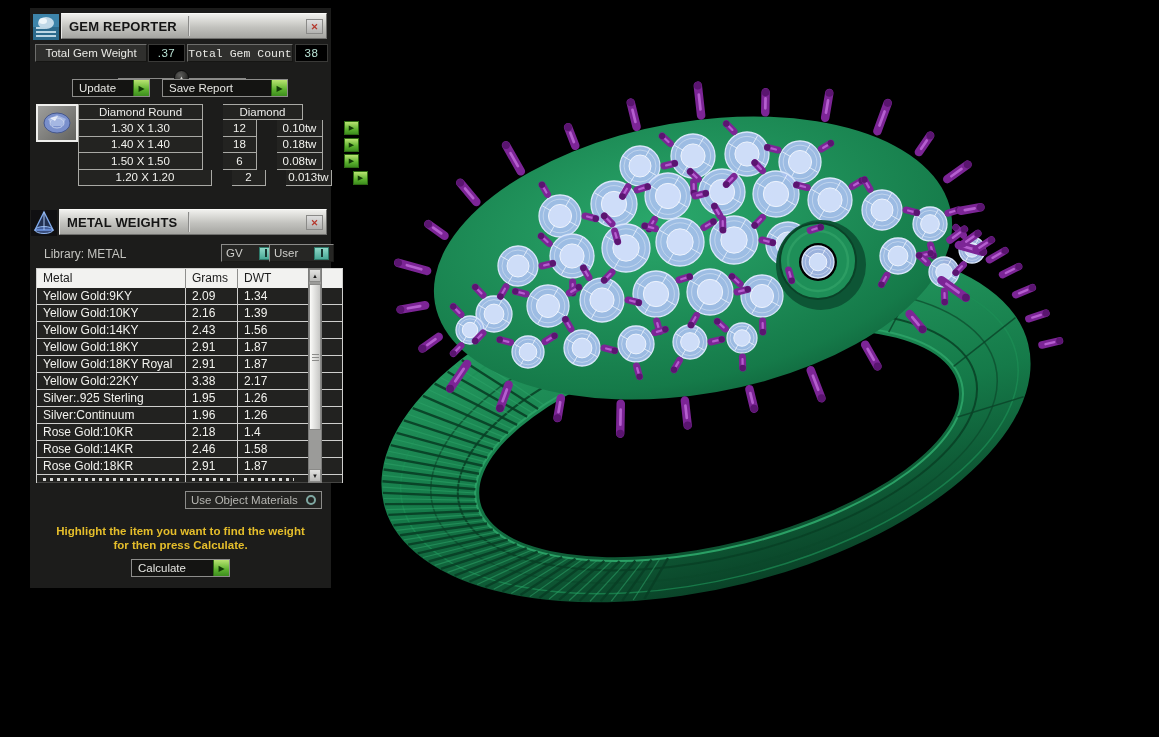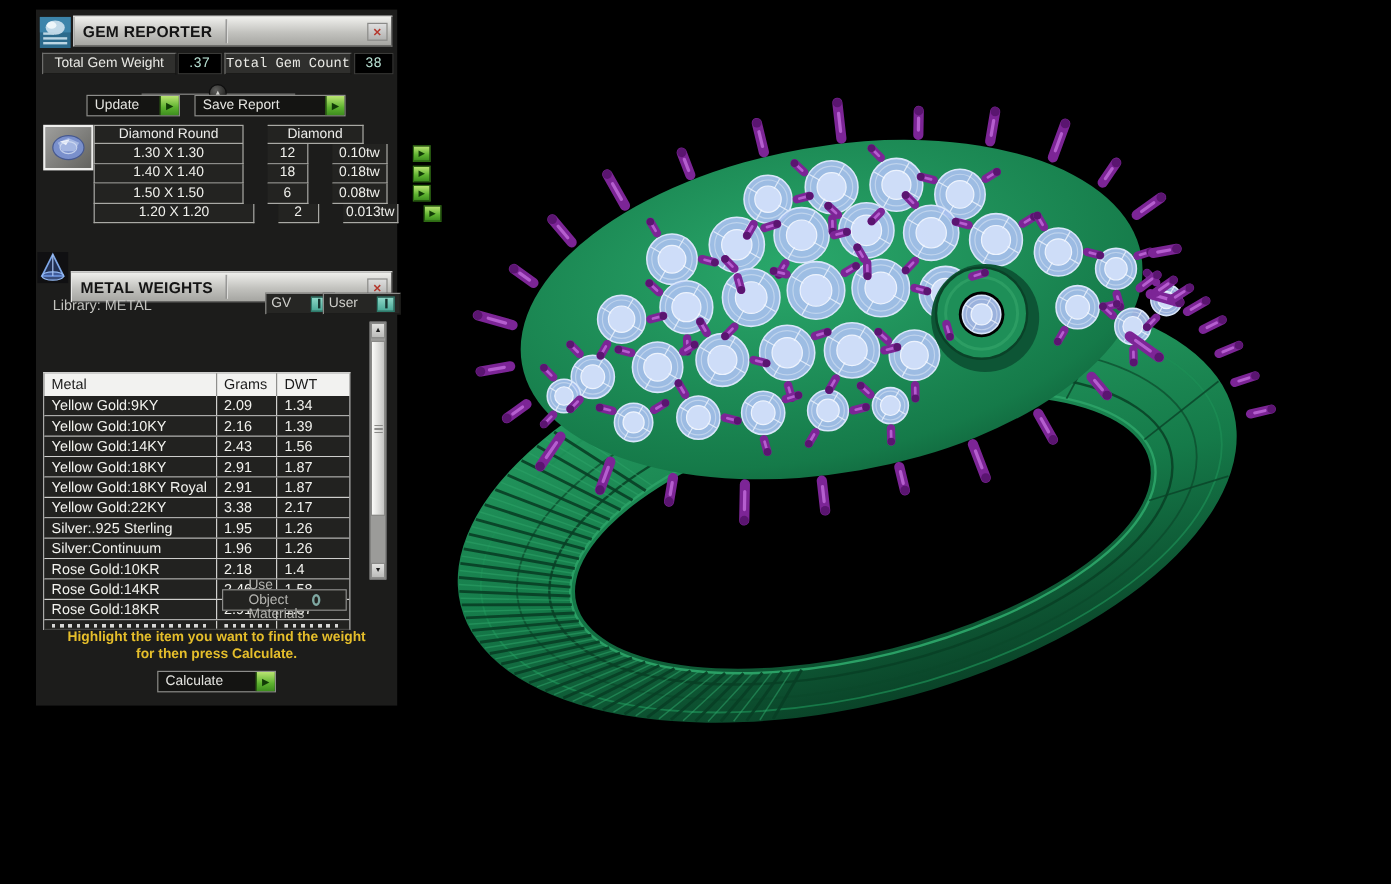--- a/index.html
+++ b/index.html
@@ -43,40 +43,40 @@
   .garr-cell{width:17px;border:none;background:transparent;padding:0;display:flex;align-items:center;justify-content:center;}
   .garr-sm{width:15px;height:14px;background:linear-gradient(#b9e472,#5db22f 60%,#3d8d1e);
     border:1px solid #2e6a13;color:#123c07;font-size:7px;display:flex;align-items:center;justify-content:center;}
   
   .libtxt{position:absolute;left:14px;top:239px;color:#c3c3bf;font-size:12px;}
   .lib-btn{position:absolute;height:18px;display:flex;align-items:center;gap:16px;background:#262624;
     border:1px solid;border-color:#8c8c8a #1a1a18 #1a1a18 #8c8c8a;padding:0 4px;color:#cfcfcb;font-size:11.5px;}
   .ind{width:15px;height:13px;background:linear-gradient(#8fd8c8,#48a896);border:1px solid #2e7a6b;
     display:flex;align-items:center;justify-content:center;}
   .ind i{display:block;width:2px;height:8px;background:#16342f;}
-  .mtable{position:absolute;left:6px;top:260px;width:256px;border:1px solid #cfcfcd;border-bottom:none;margin-top:42px;}
+  .mtable{position:absolute;left:6px;top:260px;width:307px;border:1px solid #cfcfcd;border-bottom:none;}
   .mhead{display:flex;background:#f2f2f0;height:19px;}
   .mhead .hc{color:#1b1b1b;font-size:12px;line-height:19px;padding-left:6px;border-right:1px solid #8f8f8d;}
   .mrow{display:flex;height:17px;background:#222220;border-bottom:1px solid #cfcfcd;}
   .mrow .c{color:#f2f2ee;font-size:12px;line-height:16px;padding-left:6px;border-right:1px solid #cfcfcd;
     white-space:nowrap;overflow:hidden;}
   .c1{width:149px;} .c2{width:52px;} .c3{width:62px;border-right:none !important;}
   .mrow-clip{display:flex;height:8px;background:#222220;border-bottom:1px solid #454543;overflow:hidden;}
   .mrow-clip .c{border-right:1px solid #cfcfcd;}
   .mrow-clip .frag{height:3px;margin:3px 6px 0 6px;background:repeating-linear-gradient(90deg,#d8d8d6 0 3px,transparent 3px 7px);}
   
   .sbar{position:absolute;left:278px;top:260px;width:14px;height:215px;background:#9b9b99;border:1px solid #7c7c7a;}
   .sbtn{position:absolute;left:0;width:12px;height:13px;background:linear-gradient(#e2e2e0,#bcbcba);
     border:1px solid #8a8a88;color:#1c1c1c;font-size:6px;display:flex;align-items:center;justify-content:center;}
   .sthumb{position:absolute;left:0;top:15px;width:12px;height:146px;background:linear-gradient(90deg,#fbfbf9,#c6c6c4);
     border:1px solid #8a8a88;display:flex;align-items:center;justify-content:center;}
   .grip{width:7px;height:7px;background:repeating-linear-gradient(#8b8b89 0 1px,transparent 1px 3px);}
   
-  .drop{position:absolute;left:155px;top:483px;width:104px;height:18px;background:#232321;border:1px solid #8c8c8a;
-    color:#b6b6b2;font-size:11.5px;display:flex;align-items:center;justify-content:space-between;padding:0 21px;}
+  .drop{position:absolute;left:155px;top:483px;width:137px;height:18px;background:#232321;border:1px solid #8c8c8a;
+    color:#b6b6b2;font-size:11.5px;display:flex;align-items:center;justify-content:space-between;padding:0 5px;}
   .drop .circ{width:10px;height:10px;border:2px solid #7fa8a2;border-radius:50%;}
   .instr{position:absolute;left:4px;top:516px;width:293px;text-align:center;color:#e5be2b;
     font-weight:bold;font-size:11.5px;line-height:14px;}
 </style>
 </head>
 <body>
 
 <div id="stage">
 
   <svg id="ring-svg" viewBox="0 0 1159 737">
@@ -801,21 +801,21 @@
           </div>
       </div>
     </div>
 
     <svg class="picon" style="left:1px;top:202px;" viewBox="0 0 26 26">
       <rect x="0" y="0" width="26" height="26" fill="#101012"></rect>
       <polygon points="13,2 4,20 22,20" fill="rgba(70,110,200,0.35)" stroke="#7fa8e8" stroke-width="1.4"></polygon>
       <ellipse cx="13" cy="20" rx="9" ry="3.5" fill="rgba(95,135,225,0.5)" stroke="#93b8f0" stroke-width="1"></ellipse>
       <line x1="13" y1="2" x2="13" y2="20" stroke="#a8c4f2" stroke-width="1"></line>
     </svg>
-    <div class="tbar" style="left:29px;top:218px;width:268px;">
+    <div class="tbar" style="left:29px;top:201px;width:268px;">
       <span class="tbar-title">METAL WEIGHTS</span>
       <span class="tbar-div" style="left:128px;"></span>
       <span class="close-btn">✕</span>
     </div>
 
     <div class="libtxt">Library: METAL</div>
     <div class="lib-btn" style="left:191px;top:236px;">
       <span>GV</span>
       <span class="ind">
           <i></i>

